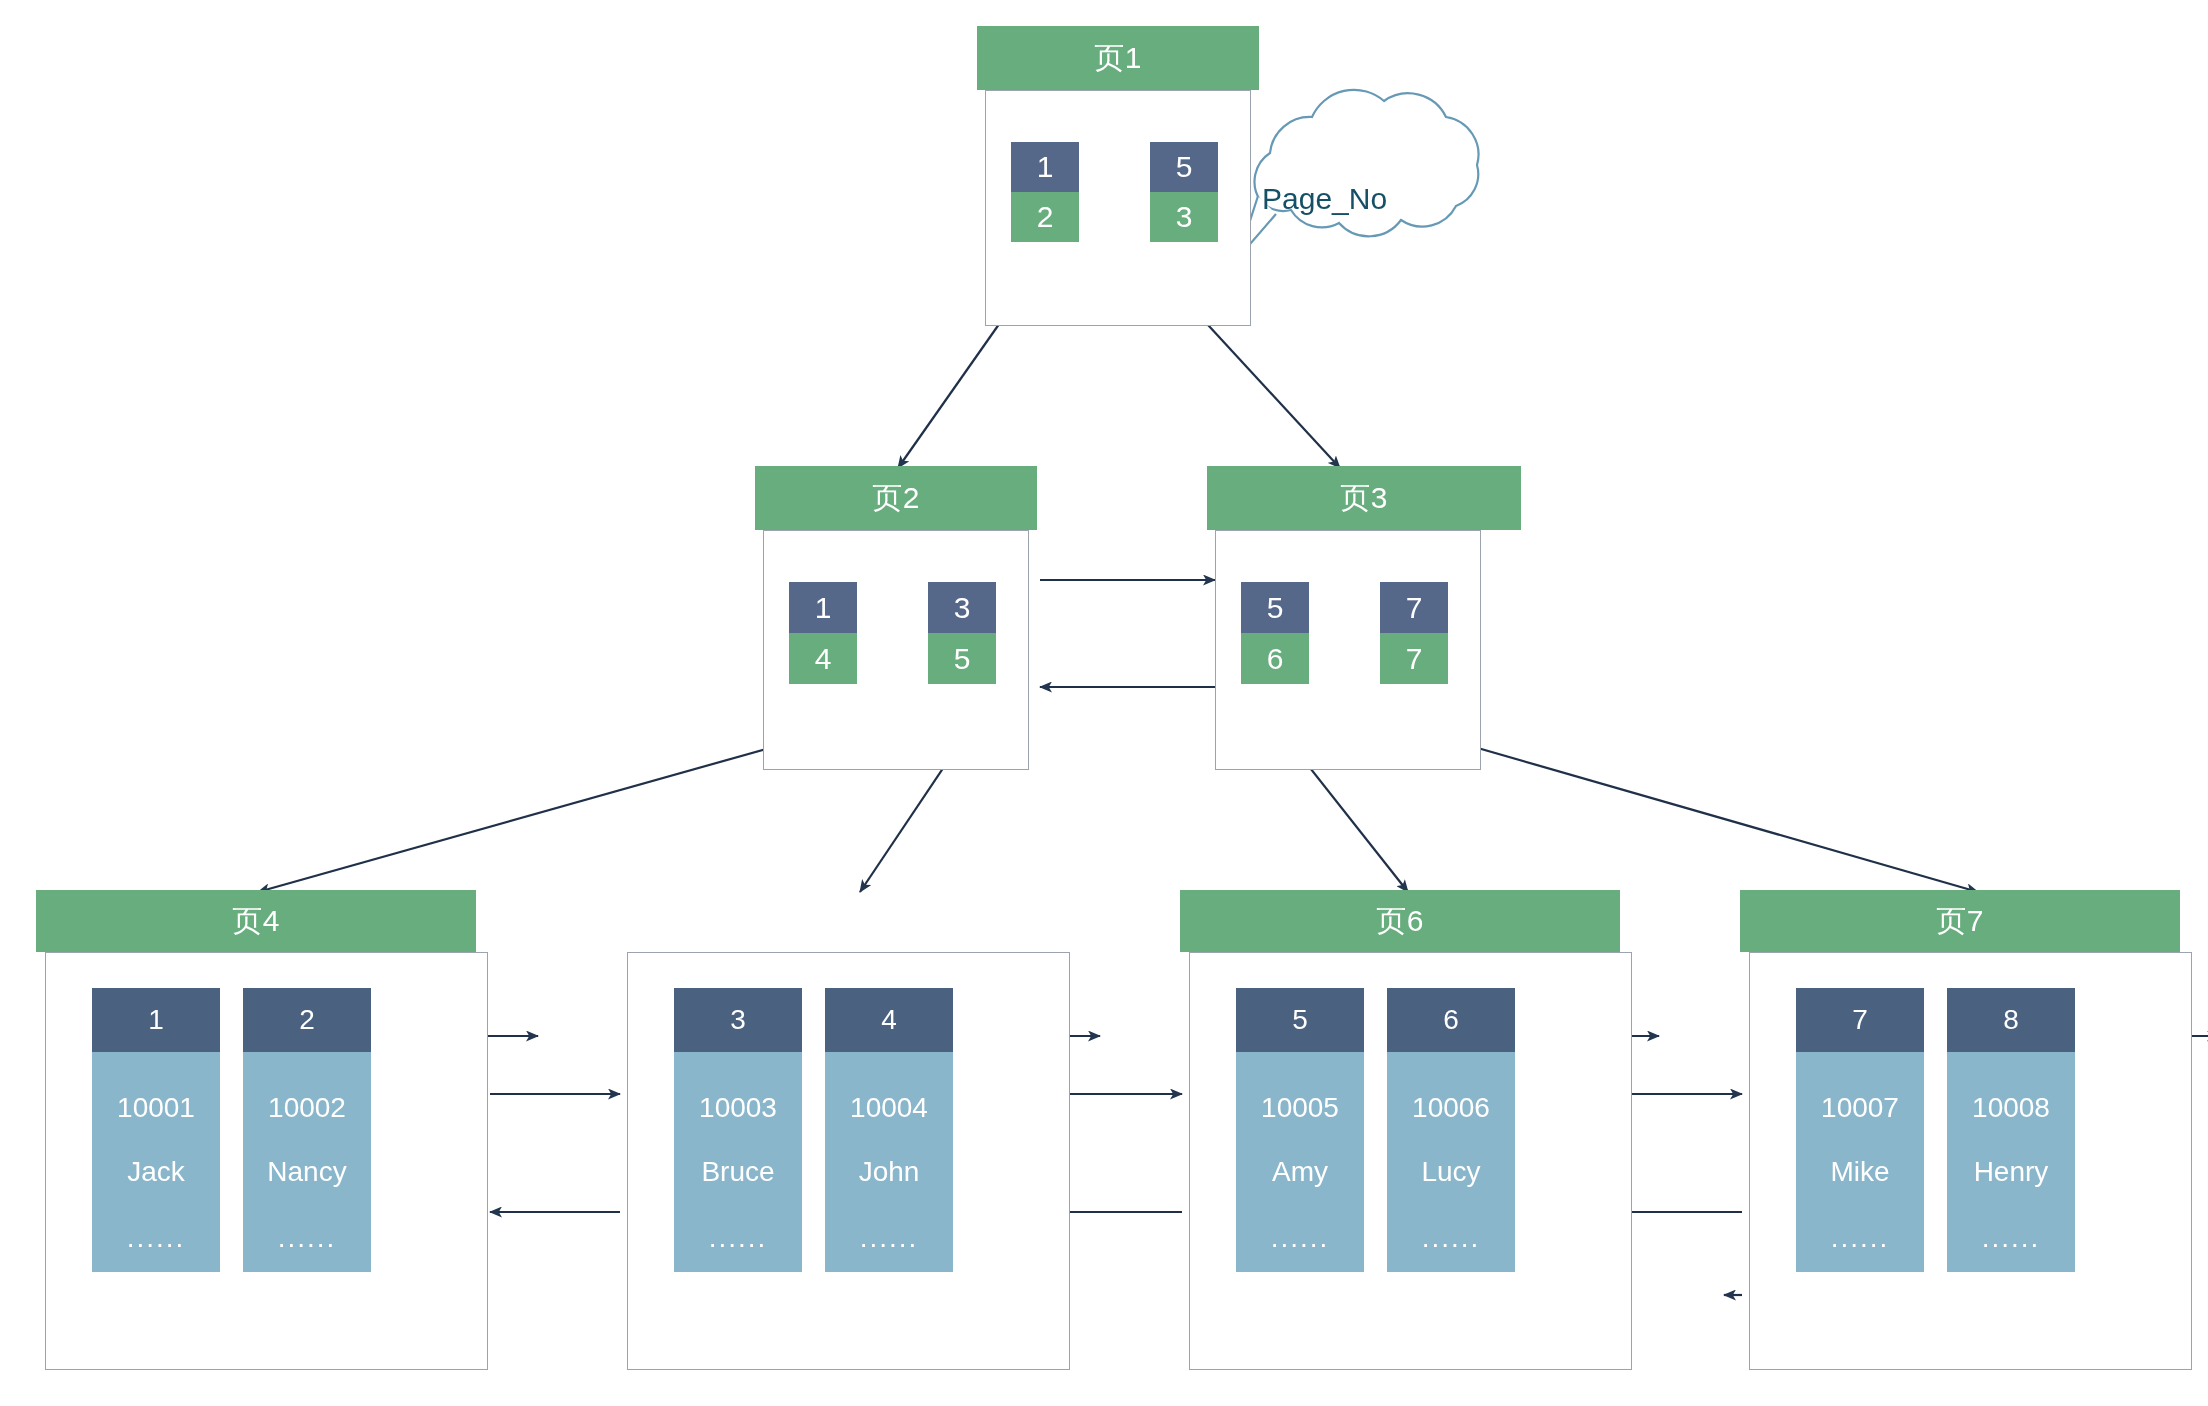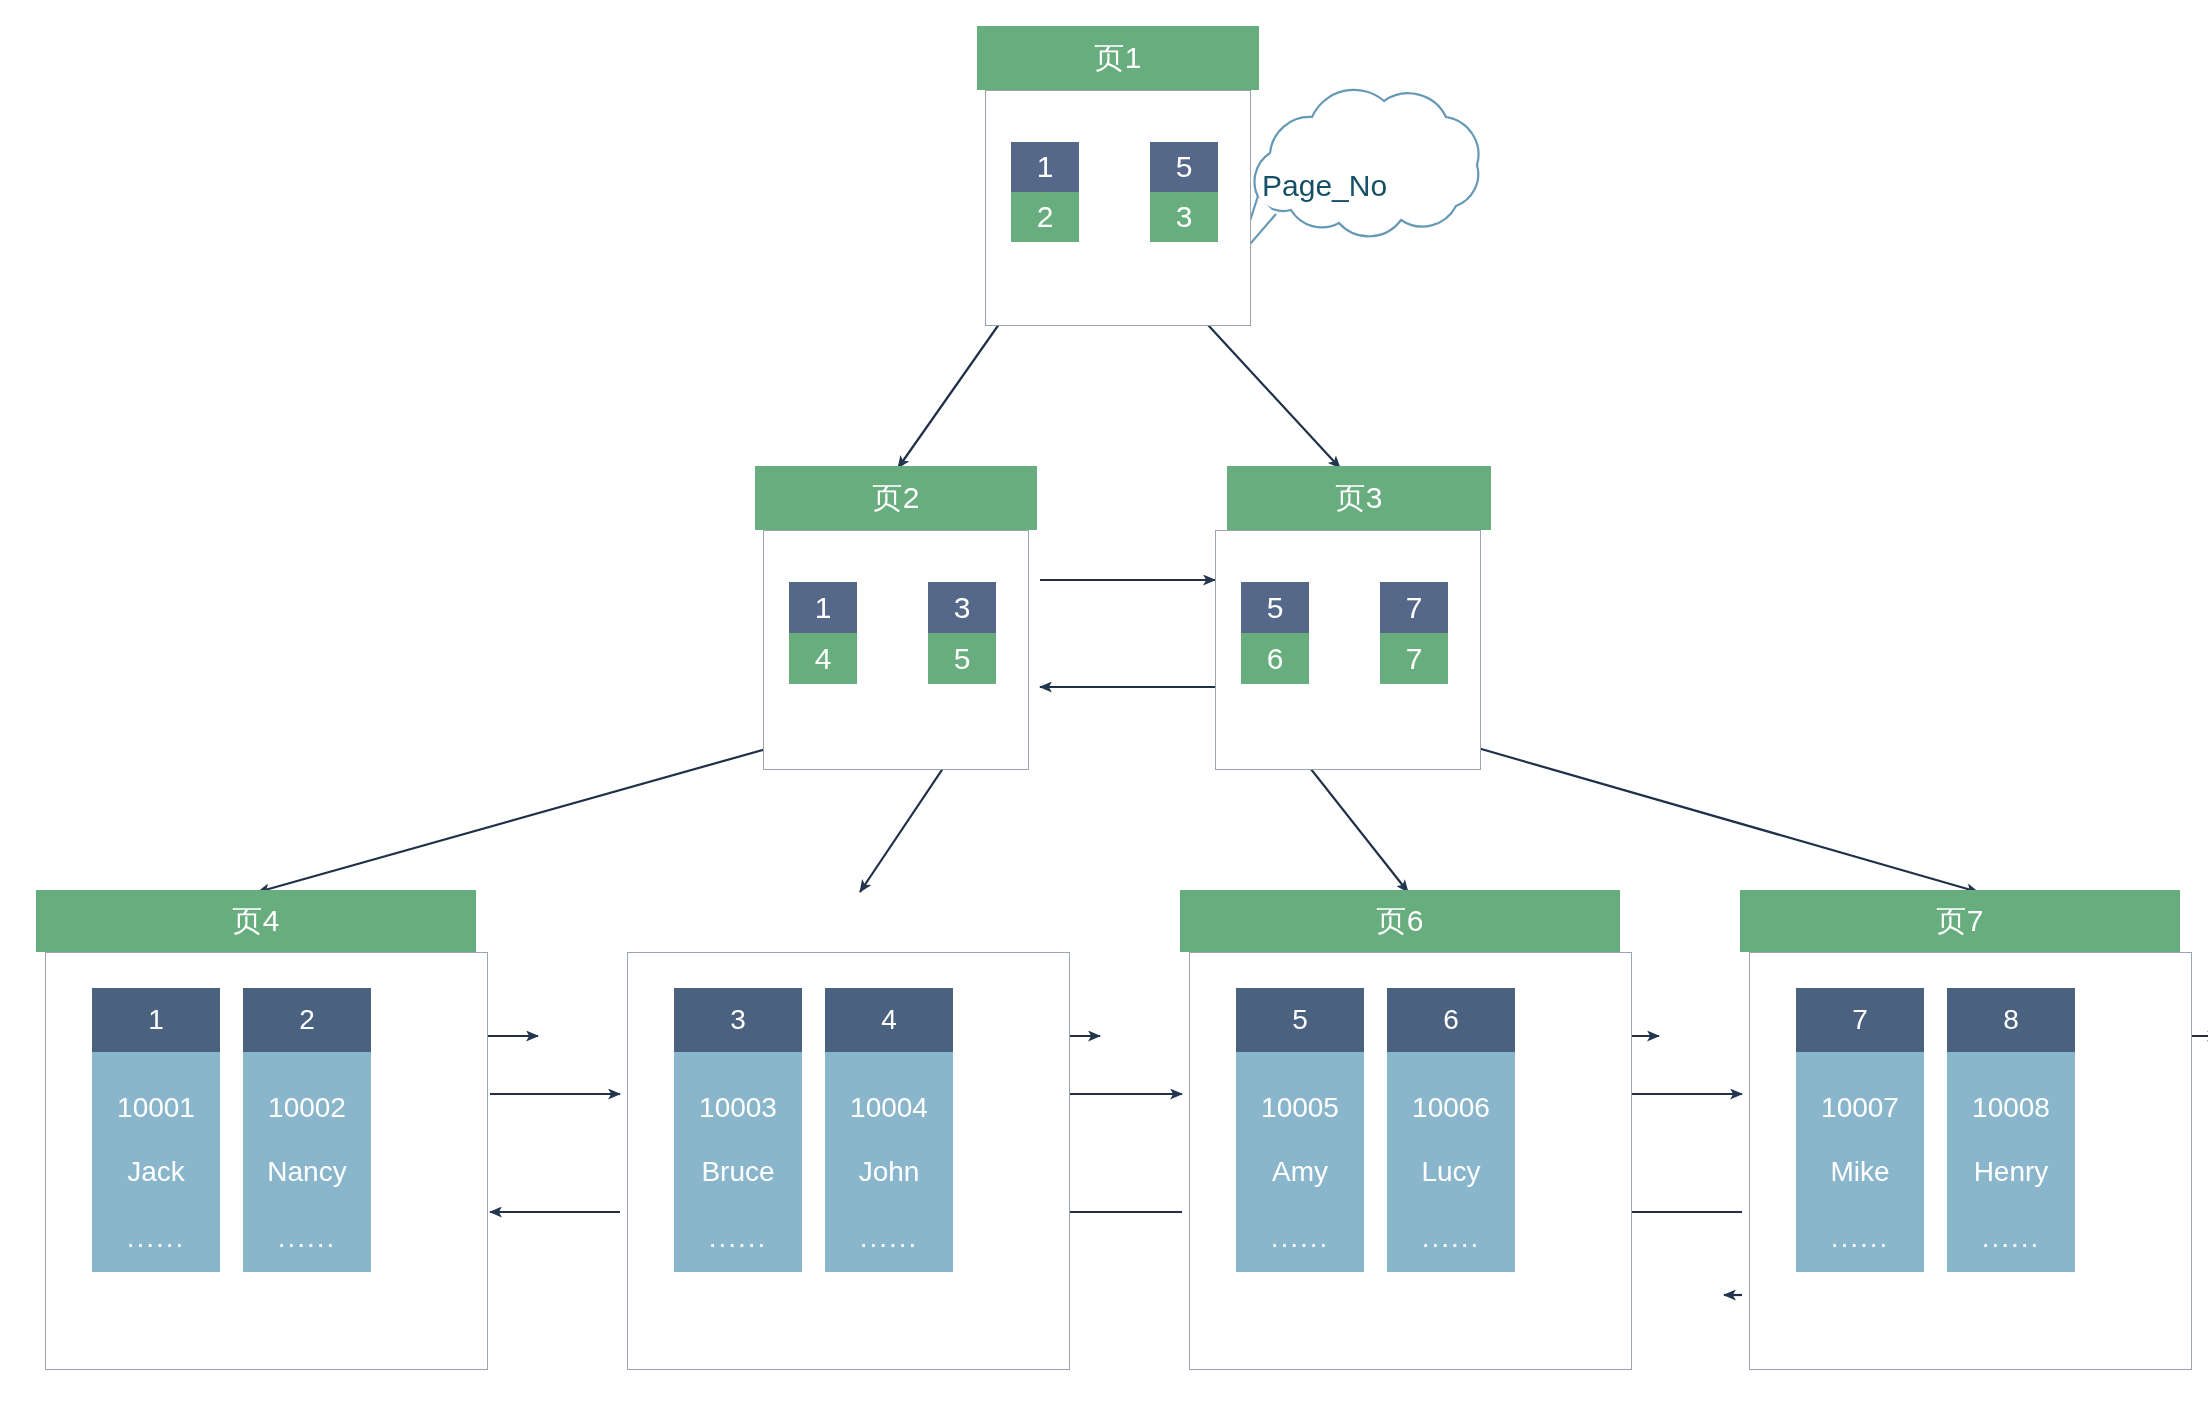--- a/index.html
+++ b/index.html
@@ -206,38 +206,38 @@
     <div class="idx-cell" style="left:34px; top:116px; width:68px; height:100px;">
       <div class="idx-top">1</div>
       <div class="idx-bot">2</div>
     </div>
     <div class="idx-cell" style="left:173px; top:116px; width:68px; height:100px;">
       <div class="idx-top">5</div>
       <div class="idx-bot">3</div>
     </div>
   </div>
 
-  <div class="cloud-label" style="left:1262px; top:171px;">Page_No</div>
+  <div class="cloud-label" style="left:1262px; top:184px;">Page_No</div>
 
   <div class="page" style="left:755px; top:466px; width:282px; height:304px;">
     <div class="page-header" style="width:282px; height:64px;">页2</div>
     <div class="page-body" style="left:8px; top:64px; width:266px; height:240px;"></div>
 
     <div class="idx-cell" style="left:34px; top:116px; width:68px; height:102px;">
       <div class="idx-top">1</div>
       <div class="idx-bot">4</div>
     </div>
     <div class="idx-cell" style="left:173px; top:116px; width:68px; height:102px;">
       <div class="idx-top">3</div>
       <div class="idx-bot">5</div>
     </div>
   </div>
 
   <div class="page" style="left:1207px; top:466px; width:282px; height:304px;">
-    <div class="page-header" style="width:264px; height:64px;margin-left:20px;">页3</div>
+    <div class="page-header" style="width:314px; height:64px;">页3</div>
     <div class="page-body" style="left:8px; top:64px; width:266px; height:240px;"></div>
 
     <div class="idx-cell" style="left:34px; top:116px; width:68px; height:102px;">
       <div class="idx-top">5</div>
       <div class="idx-bot">6</div>
     </div>
     <div class="idx-cell" style="left:173px; top:116px; width:68px; height:102px;">
       <div class="idx-top">7</div>
       <div class="idx-bot">7</div>
     </div>

